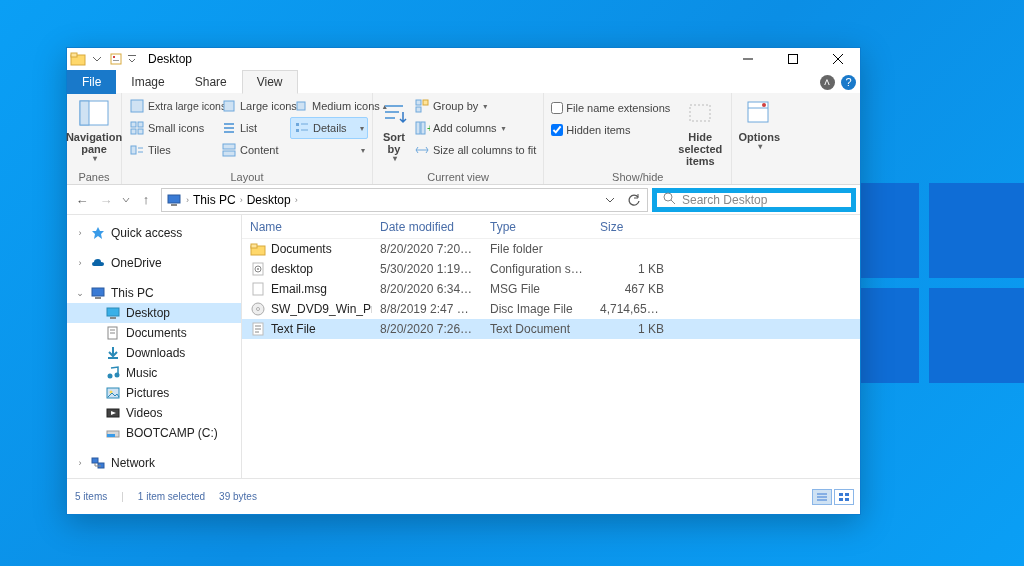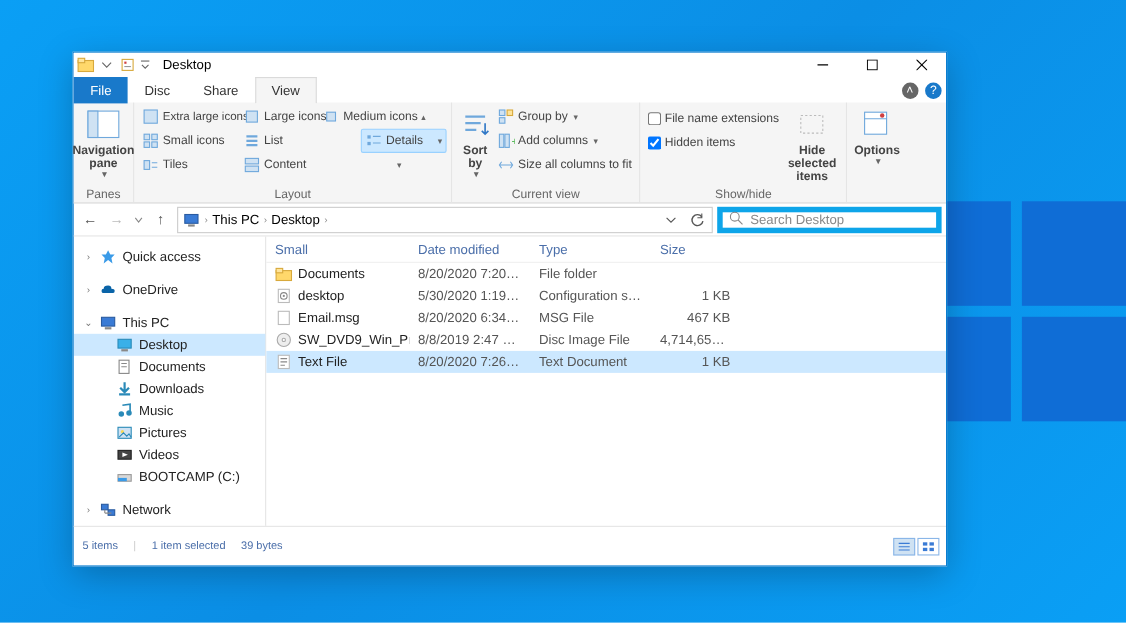--- a/index.html
+++ b/index.html
@@ -26,21 +26,21 @@
 .helpq span { display:inline-block; width:15px; height:15px; line-height:15px; text-align:center; font-size:11px; color:#fff; border-radius:50%; }
 
 .ribbon { height: 92px; background: #f5f5f5; border-bottom: 1px solid #dadada; display: flex; font-size: 11px; color: #444; }
 .rgroup { border-right: 1px solid #e5e5e5; display: flex; flex-direction: column; padding: 2px 4px 0 4px; }
 .rgroup .body { flex: 1; display: flex; }
 .rgroup .label { text-align: center; font-size: 11px; color: #666; padding: 1px 0; }
 .big-btn { width: 46px; display: flex; flex-direction: column; align-items: center; justify-content: flex-start; padding-top: 2px; text-align: center; font-size: 11px; line-height: 1.1; font-weight: bold; }
 .big-btn .ico { width: 32px; height: 32px; margin-bottom: 2px; }
 .small-row { display: flex; align-items: center; gap: 3px; height: 22px; padding: 0 3px; white-space: nowrap; }
 .small-row .ico { width: 16px; height: 16px; flex-shrink: 0; }
-.small-row.sel { background: #cce8ff; border: 1px solid #99d1ff; border-radius: 2px; margin-left: 38px; }
+.small-row.sel { background: #cce8ff; border: 1px solid #99d1ff; border-radius: 2px; }
 .small-row input[type=checkbox] { width: 12px; height: 12px; }
 .stack { display: flex; flex-direction: column; justify-content: flex-start; }
 .caret { margin-left: 2px; font-size: 8px; color: #666; }
 
 .addrrow { height: 30px; display: flex; align-items: center; padding: 2px 4px; gap: 4px; border-bottom: 1px solid #e5e5e5; }
 .navbtns { display: flex; align-items: center; gap: 2px; }
 .navbtns .nb { width: 22px; height: 22px; display: flex; align-items: center; justify-content: center; color: #555; font-size: 13px; }
 .navbtns .nb.disabled { color: #bbb; }
 .addrbar { flex: 1; height: 24px; border: 1px solid #ccc; display: flex; align-items: center; padding: 0 4px; gap: 4px; font-size: 12px; position: relative; }
 .crumb { display: flex; align-items: center; gap: 3px; }
@@ -135,21 +135,21 @@
           <svg width="10" height="10">
             <line x1="0" y1="0" x2="10" y2="10" stroke="#000"></line>
             <line x1="10" y1="0" x2="0" y2="10" stroke="#000"></line>
           </svg>
         </div>
     </div>
   </div>
 
   <div class="tabs">
     <div class="tab file">File</div>
-    <div class="tab">Disc</div>
+    <div class="tab">Image</div>
     <div class="tab">Share</div>
     <div class="tab active">View</div>
     <div class="helpq">
       <span style="background:#666;margin-right:2px">˄</span>
       <span style="background:#1979ca">?</span>
     </div>
   </div>
 
   <div class="ribbon">
 
@@ -513,21 +513,21 @@
               <line x1="5" y1="8" x2="5" y2="11" stroke="#888"></line>
               <line x1="5" y1="11" x2="11" y2="11" stroke="#888"></line>
             </svg>
           </span>
           <span>Network</span>
         </div>
     </div>
 
     <div class="filepane">
       <div class="cols">
-        <div class="col name">Small</div>
+        <div class="col name">Name</div>
         <div class="col date">Date modified</div>
         <div class="col type">Type</div>
         <div class="col size">Size</div>
       </div>
       <div class="rows" id="rows">
           <div class="row">
             <div class="c name">
               <span class="fico"><svg width="16" height="16">
                   <rect x="1" y="5" width="14" height="9" fill="#ffd86b" stroke="#d8a93c"></rect>
                   <rect x="1" y="3" width="6" height="4" fill="#ffe49a" stroke="#d8a93c"></rect>

